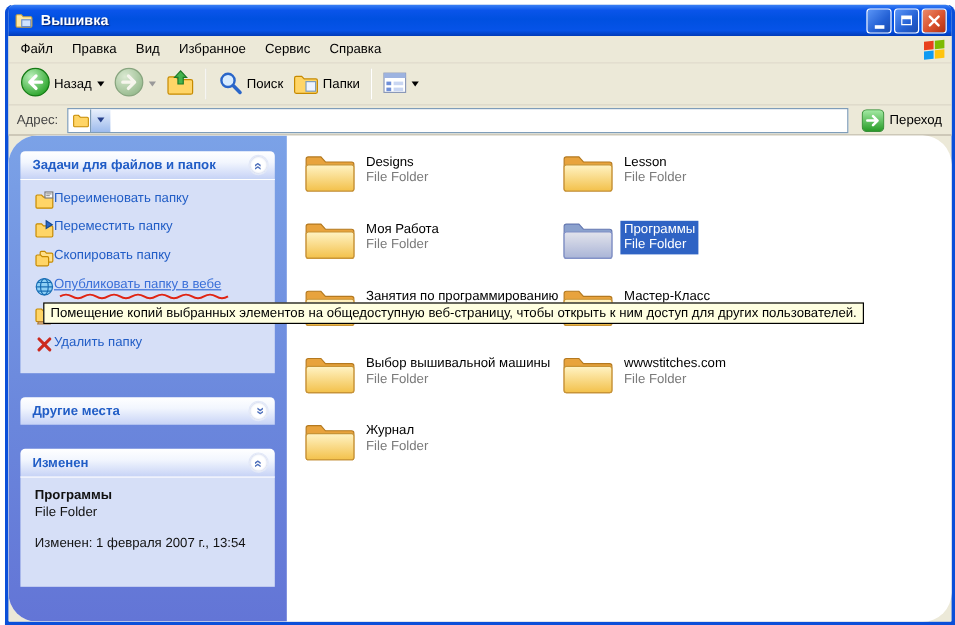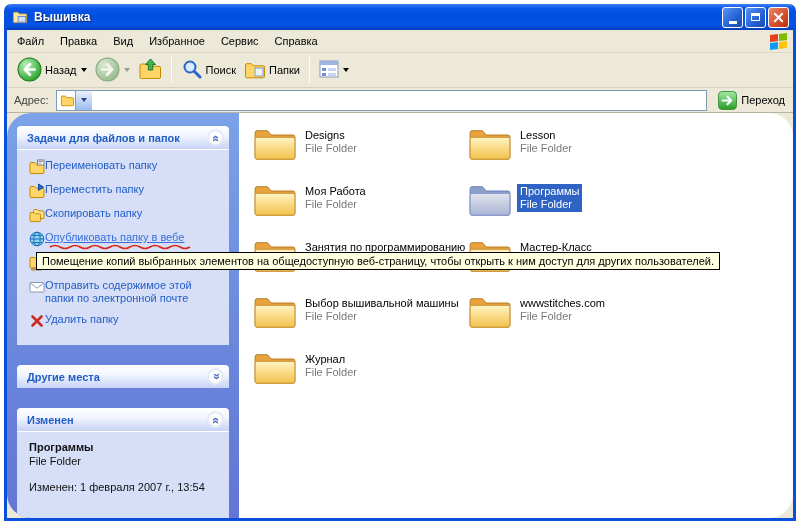--- a/index.html
+++ b/index.html
@@ -366,30 +366,20 @@
               <span class="task-icon">
                 <svg viewBox="0 0 16 16" width="16" height="16">
                   <path d="M1 12 V3.5 q0-1 1-1 h3.6 l1.7 1.8 H14 q1 0 1 1 V12 q0 1-1 1 H2 q-1 0-1-1z" fill="#ffd567" stroke="#c68a00"></path>
                   <path d="M3 13.2 h8 l1.5 1.8 h-10z" fill="#e8bd8a" stroke="#a97b43"></path>
                 </svg>
               </span>
               <span class="task-label">Открыть общий доступ к этой</span>
 
             </div>
 
-            <div class="task-item">
-              <span class="task-icon">
-                <svg viewBox="0 0 16 16" width="16" height="16">
-                  <rect x="1" y="3.5" width="14" height="9.5" rx="0.5" fill="#fff" stroke="#8a98b8"></rect>
-                  <path d="M1.5 4.2 L8 9.2 l6.5-5" fill="none" stroke="#8a98b8"></path>
-                </svg>
-              </span>
-              <span class="task-label">Отправить содержимое этой папки по электронной почте</span>
-
-            </div>
 
             <div class="task-item">
               <span class="task-icon">
                 <svg viewBox="0 0 16 16" width="16" height="16">
                   <path d="M3.5 3.5 L12.5 12.5 M12.5 3.5 L3.5 12.5" stroke="#cc2a1e" stroke-width="2.6" stroke-linecap="round"></path>
                 </svg>
               </span>
               <span class="task-label">Удалить папку</span>
 
             </div>

